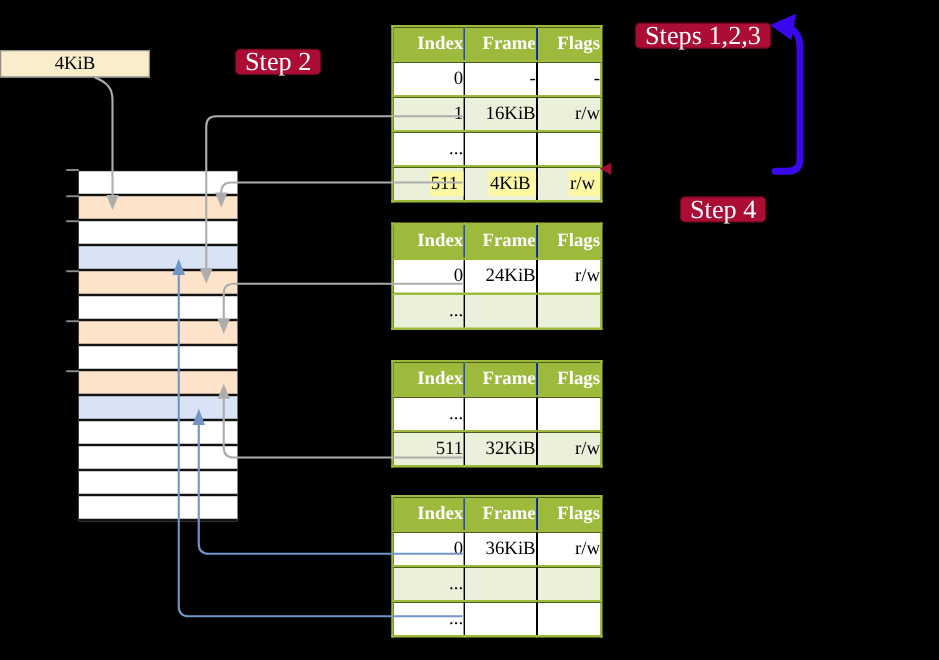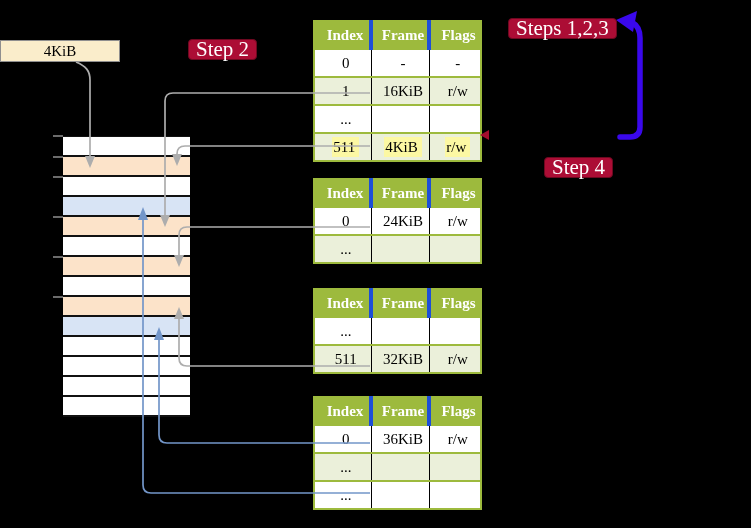--- a/index.html
+++ b/index.html
@@ -23,23 +23,23 @@
   
   #strip{position:absolute;left:63px;top:136px;width:127px;z-index:1;border-top:1px solid #111;}
   .mrow{height:20px;box-sizing:border-box;border-bottom:2px solid #111;background:#fff;}
   .mrow[data-kind="table"]{background:#FCE3C9;}
   .mrow[data-kind="page"]{background:#D8E4F5;}
   .mrow[data-kind="free"]{background:#ffffff;}
 
   
   table.ptable{position:absolute;left:313px;width:167px;border-collapse:collapse;table-layout:fixed;
                z-index:1;border:2px solid #9DBA3D;}
-  .ptable th,.ptable td{height:26px;box-sizing:border-box;padding:0 0 0 6px;text-align:center;
+  .ptable th,.ptable td{height:26px;box-sizing:border-box;padding:0 0 0 6px;text-align:right;
                font-size:15px;line-height:26px;overflow:hidden;white-space:nowrap;}
-  .ptable th{background:#9DBA3D;color:#fff;font-weight:bold;border-left:4px solid #1d4ed8;}
+  .ptable th{background:#9DBA3D;color:#fff;font-weight:bold;border-left:1px solid #1d4ed8;}
   .ptable td{color:#000;border-left:1px solid #000;border-top:2px solid #9DBA3D;}
   .ptable th:first-child,.ptable td:first-child{border-left:none;}
   .ptable tbody tr:nth-child(even) td{background:#EBF0DA;}
   .ptable tbody tr:nth-child(odd) td{background:#ffffff;}
   .hl{background:#FCF8A3;padding:2px 4px 2px 1px;}
   #t1{top:20px;} #t2{top:178px;} #t3{top:288px;} #t4{top:396px;}
 
   
   #arrows{position:absolute;left:0;top:0;z-index:2;pointer-events:none;}
 </style>

